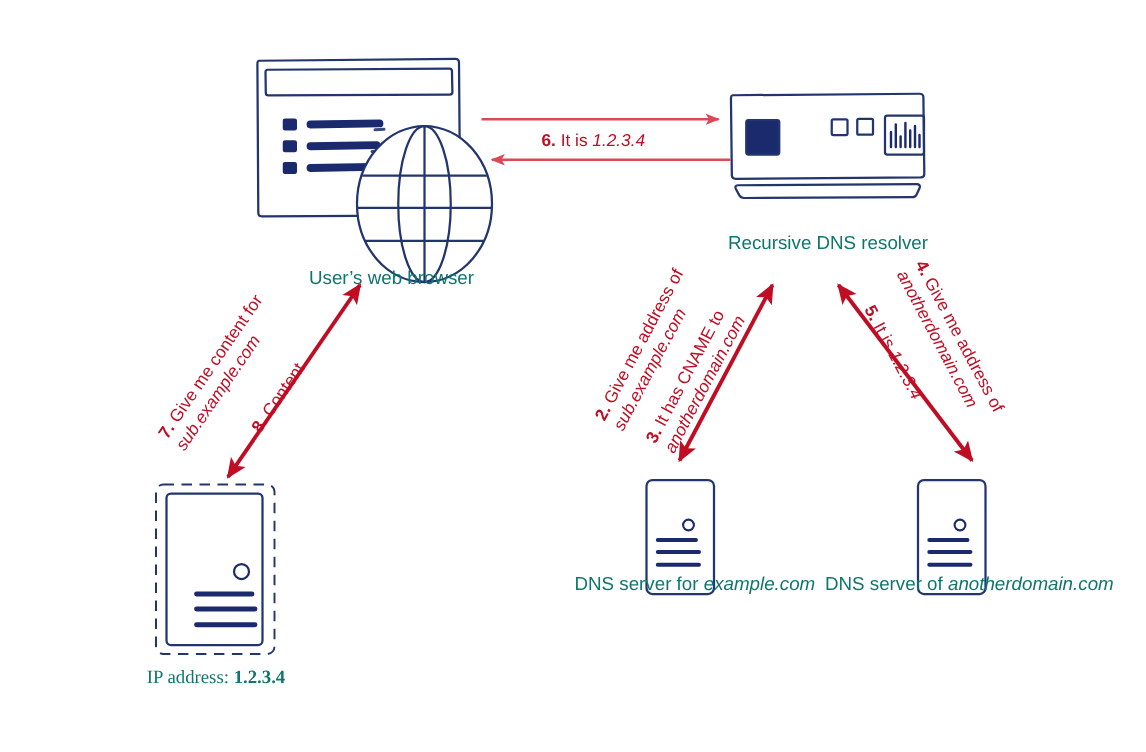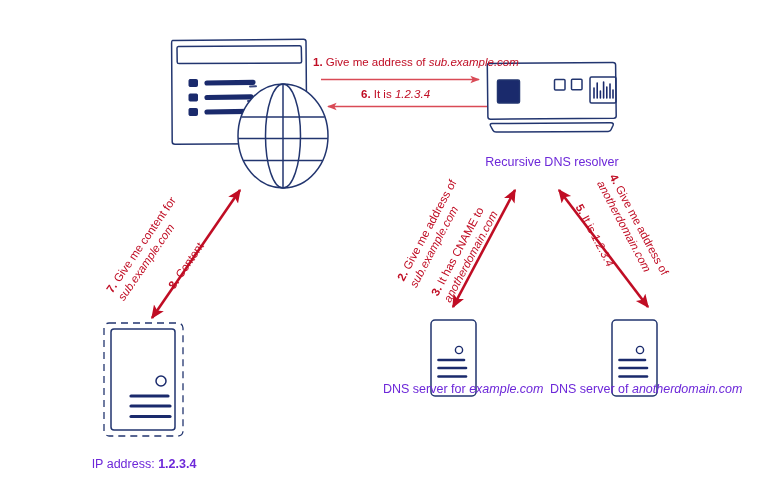--- a/index.html
+++ b/index.html
@@ -19,21 +19,21 @@
   }
   #diagram-svg {
     position: absolute;
     left: 0;
     top: 0;
     width: 764px;
     height: 501px;
   }
   .lbl {
     position: absolute;
-    color: #6d28d9;
+    color: #0f766e;
     font-size: 12.5px;
     line-height: 1.25;
     white-space: nowrap;
     font-family: "Liberation Sans", sans-serif;
   }
   .lbl.center { text-align: center; }
   .red {
     position: absolute;
     color: #c00d24;
     font-size: 11.5px;
@@ -148,23 +148,20 @@
 
     <line x1="487" y1="106.5" x2="328" y2="106.5" stroke="#d94a56" stroke-width="1.6" marker-end="url(#arrowThin)"></line>
 
     <line x1="152" y1="318" x2="240" y2="190" stroke="#c00d24" stroke-width="2.6" marker-start="url(#arrowRedStart)" marker-end="url(#arrowRedEnd)"></line>
 
     <line x1="515" y1="190" x2="453" y2="307" stroke="#c00d24" stroke-width="2.6" marker-start="url(#arrowRedStart)" marker-end="url(#arrowRedEnd)"></line>
 
     <line x1="559" y1="190" x2="648" y2="307" stroke="#c00d24" stroke-width="2.6" marker-start="url(#arrowRedStart)" marker-end="url(#arrowRedEnd)"></line>
   </svg>
 
-  <div class="red" style="left:313px; top:56px;">
-    <b>1.</b><span> Give me address of </span><i>sub.example.com</i>
-  </div>
 
   <div class="red" style="left:361px; top:88px;text-align:center;">
     <b>6.</b><span> It is </span><i>1.2.3.4</i>
   </div>
 
   <div class="red rot" style="left:104px; top:288px; transform: rotate(-55.5deg);">
     <div><b>7.</b><span> Give me content for</span></div>
     <div><i>sub.example.com</i></div>
   </div>
 
@@ -184,30 +181,31 @@
 
   <div class="red rot" style="left:618px; top:172px; transform: rotate(62deg);">
     <div><b>4.</b><span> Give me address of</span></div>
     <div><i>anotherdomain.com</i></div>
   </div>
 
   <div class="red rot" style="left:584px; top:202px; transform: rotate(62deg);">
     <b>5.</b><span> It is </span><i>1.2.3.4</i>
   </div>
 
+  <div class="lbl center" style="left:191px; top:178px; width:140px;">User’s web browser</div>
 
   <div class="lbl center" style="left:472px; top:155px; width:160px;">Recursive DNS resolver</div>
 
   <div class="lbl center" style="left:550px; top:382px; width:170px;">
     <span>DNS server of </span><i>anotherdomain.com</i>
   </div>
 
   <div class="lbl center" style="left:383px; top:382px; width:140px;">
     <span>DNS server for </span><i>example.com</i>
   </div>
 
   <div class="lbl center" style="left:43px; top:442px; width:202px;">
-    <div style="margin-top:15px;">
+    <div style="margin-top:2px;font-family:Liberation Serif, serif;">
       <span>IP address: </span><b>1.2.3.4</b>
     </div>
   </div>
 
 </div>
 
 </body></html>

